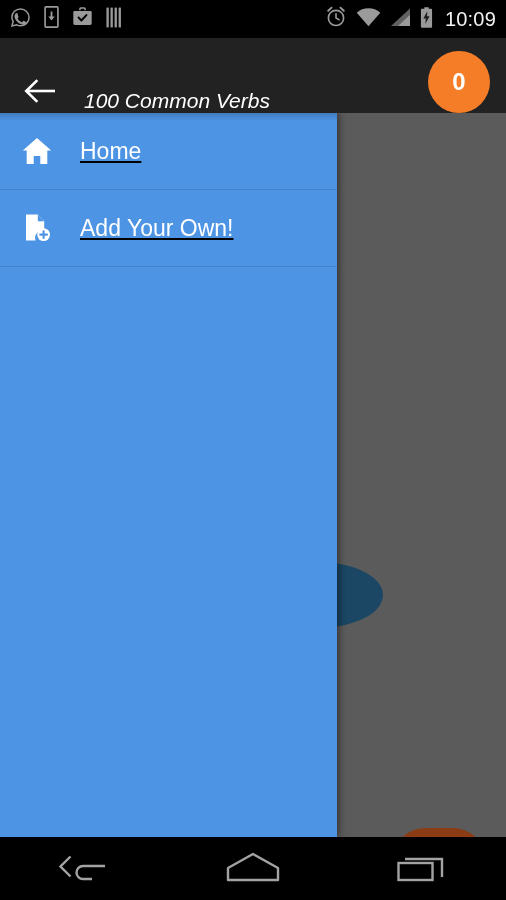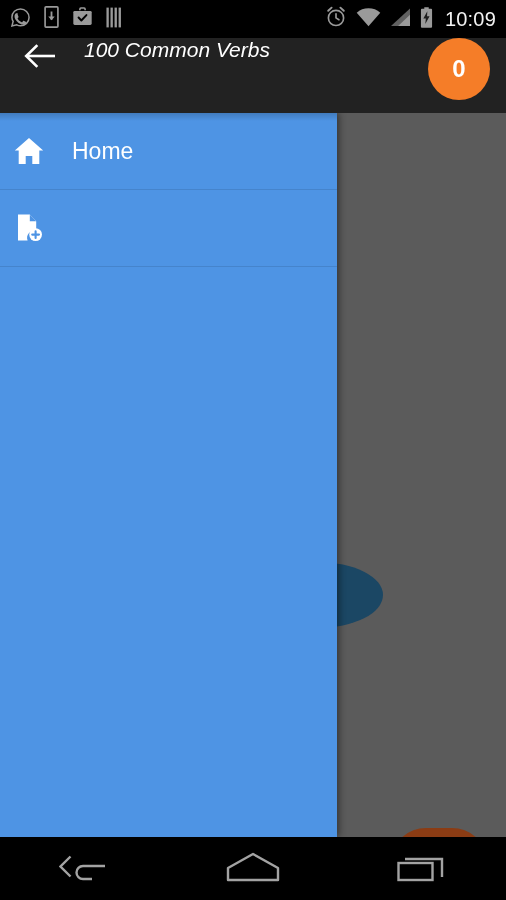--- a/index.html
+++ b/index.html
@@ -49,21 +49,21 @@
     padding-left: 3px;
   }
 
   
   #app-bar {
     position: absolute;
     left: 0; top: 38px;
     width: 506px; height: 75px;
     background: #222222;
     display: flex;
-    align-items: flex-start;
+    align-items: flex-end;
     box-sizing: border-box;
     padding: 0 16px 0 20px;
     z-index: 40;
   }
   #back-button {
     width: 40px; height: 40px;
     display: flex;
     align-items: center;
     justify-content: center;
     flex: 0 0 auto;
@@ -139,22 +139,23 @@
     width: 337px; height: 8px;
     background: linear-gradient(to bottom, rgba(0,0,0,0.17), rgba(0,0,0,0));
     pointer-events: none;
   }
   .drawer-item {
     position: relative;
     height: 77px;
     display: flex;
     align-items: center;
     box-sizing: border-box;
-    padding-left: 10px;
+    padding-left: 18px;
     border-bottom: 1px solid #4584cc;
+    text-decoration: underline;
   }
   .drawer-item .item-icon {
     width: 38px;
     flex: 0 0 auto;
     display: flex;
     align-items: center;
     justify-content: center;
   }
   .drawer-item .item-label {
     color: #ffffff;
@@ -300,20 +301,21 @@
 
     <div class="drawer-item">
       <span class="item-icon">
         <svg width="30" height="30" viewBox="0 0 30 30">
           <path d="M4 1.6h11.8l6.4 6.6v9.4a7.4 7.4 0 0 0-8.6 9.8H4z" fill="#ffffff"></path>
           <path d="M15.8 1.6v6.6h6.4z" fill="#4e94e4"></path>
           <circle cx="21.6" cy="21.6" r="6.4" fill="#ffffff"></circle>
           <path d="M21.6 18.2v6.8M18.2 21.6h6.8" stroke="#4e94e4" stroke-width="2.1" stroke-linecap="round"></path>
         </svg>
       </span>
+      <span class="item-label">Add Your Own!</span>
     </div>
   </div>
 
   <div id="nav-bar">
 
     <div class="nav-key">
       <span>
         <svg width="50" height="32" viewBox="0 0 50 32">
           <path d="M33 28h-9a6.5 6.5 0 0 1 0-13h22" fill="none" stroke="#a3a3a3" stroke-width="2.4"></path>
           <path d="M11.5 5.5 1.5 15.5l10 10" fill="none" stroke="#a3a3a3" stroke-width="2.4"></path>

